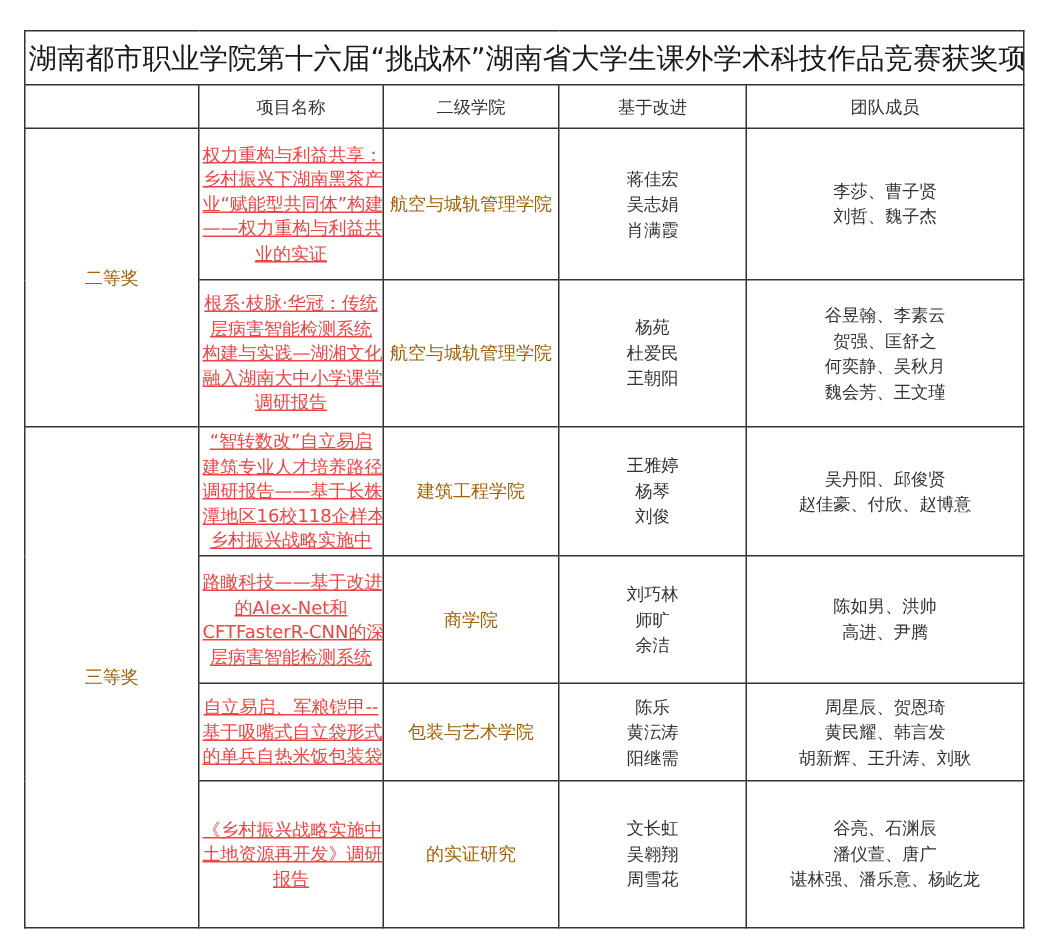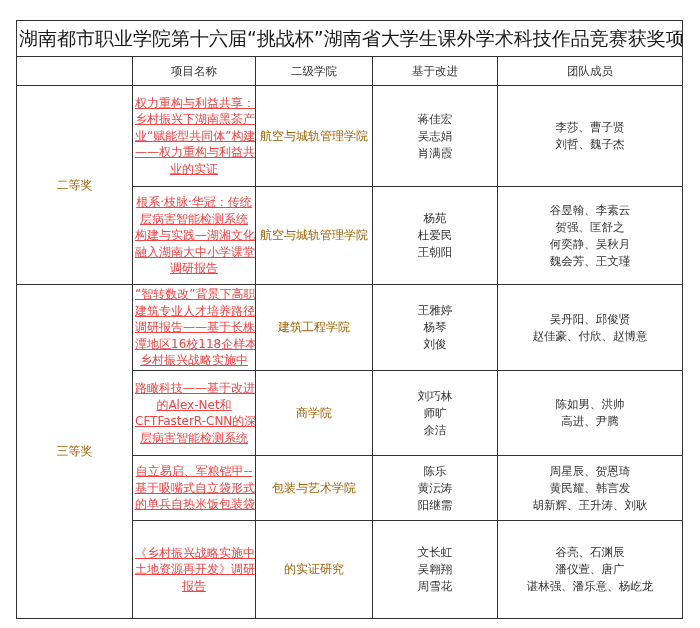--- a/index.html
+++ b/index.html
@@ -141,21 +141,21 @@
         <span class="line">谷昱翰、李素云</span>
         <span class="line">贺强、匡舒之</span>
         <span class="line">何奕静、吴秋月</span>
         <span class="line">魏会芳、王文瑾</span>
       </td>
     </tr>
 
     <tr class="row-3">
       <td class="award-cell" rowspan="4">三等奖</td>
       <td class="project-cell">
-        <span class="line">“智转数改”背景下高职</span>
+        <span class="line">“智转数改”自立易启</span>
         <span class="line">建筑专业人才培养路径</span>
         <span class="line">调研报告——基于长株</span>
         <span class="line">潭地区16校118企样本</span>
         <span class="line">乡村振兴战略实施中</span>
       </td>
       <td class="college-cell">建筑工程学院</td>
       <td class="mentor-cell">
         <span class="line">王雅婷</span>
         <span class="line">杨琴</span>
         <span class="line">刘俊</span>

